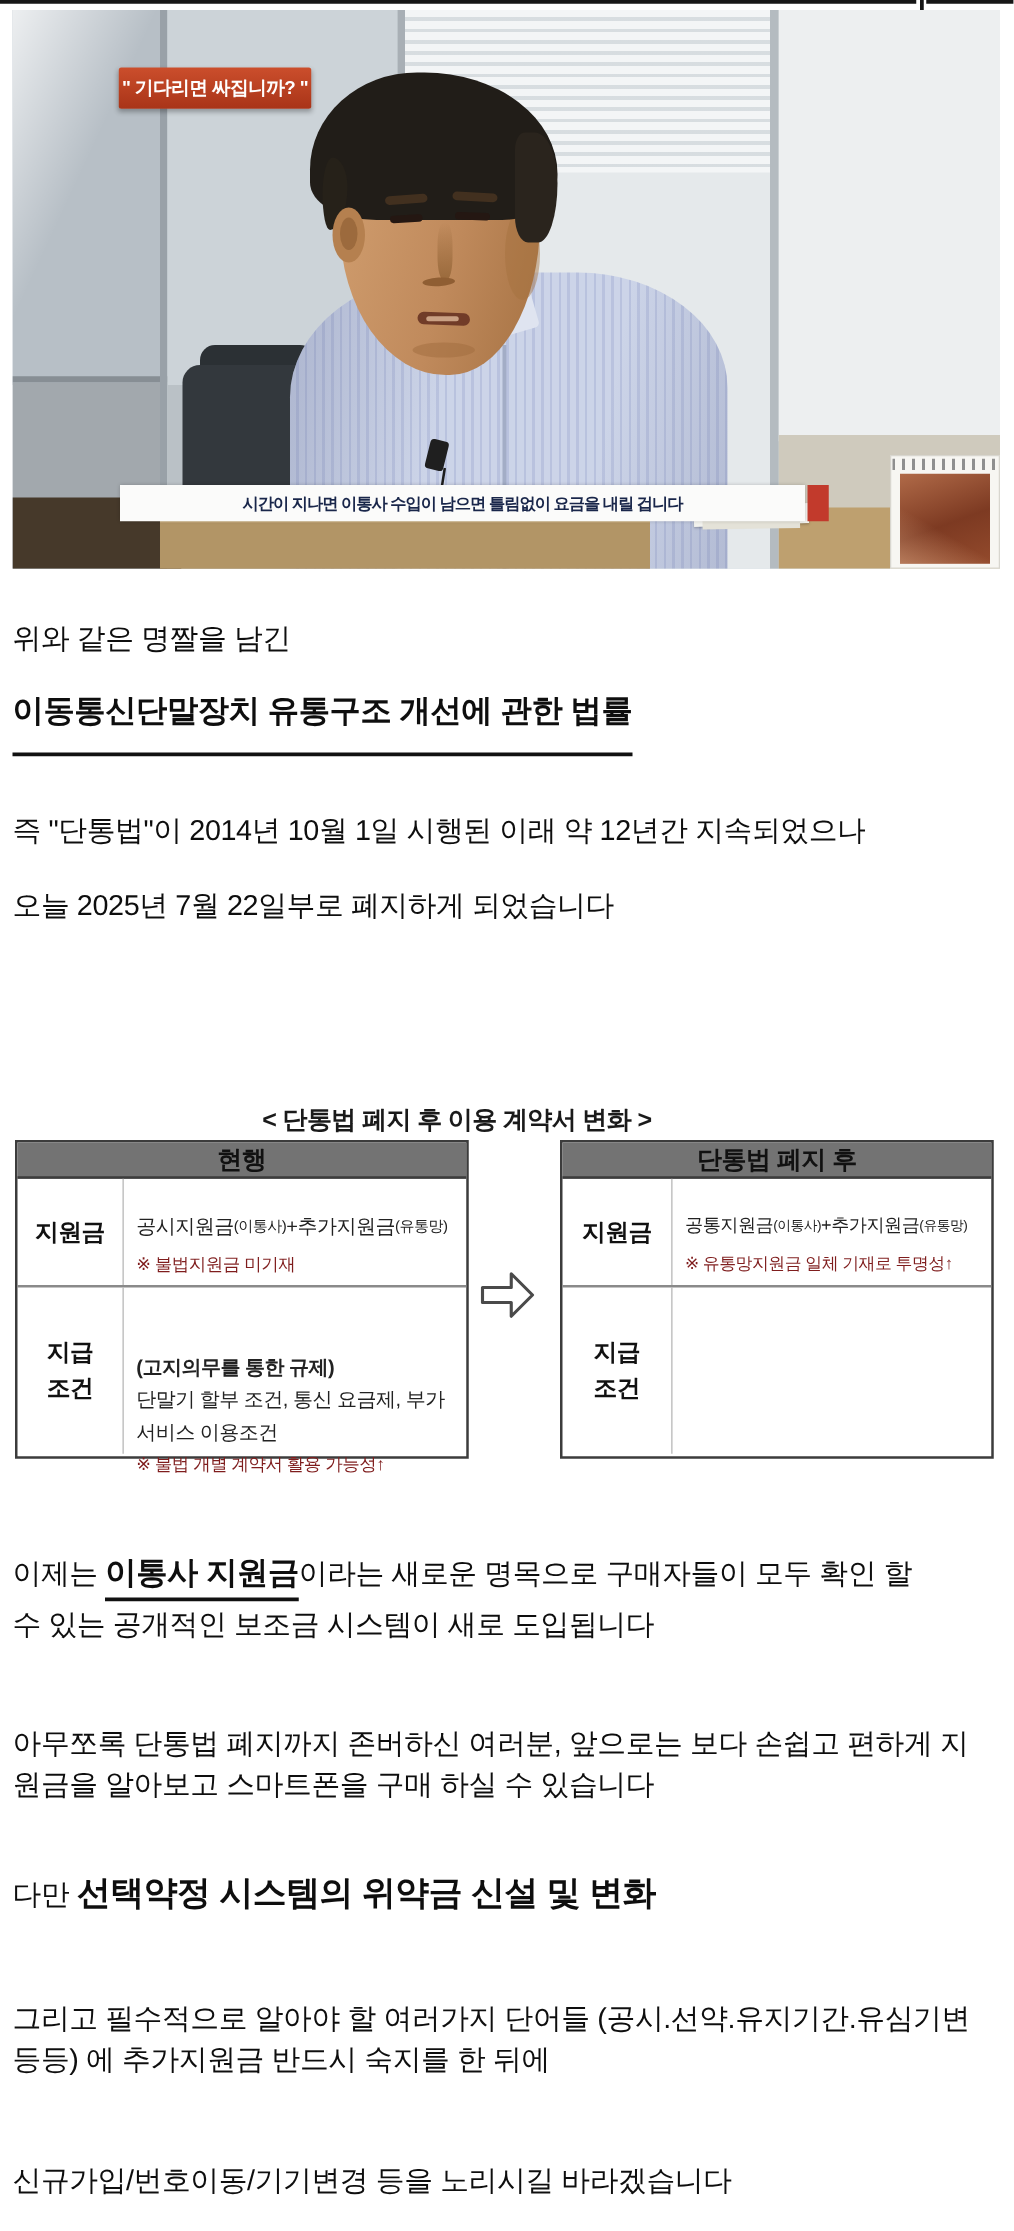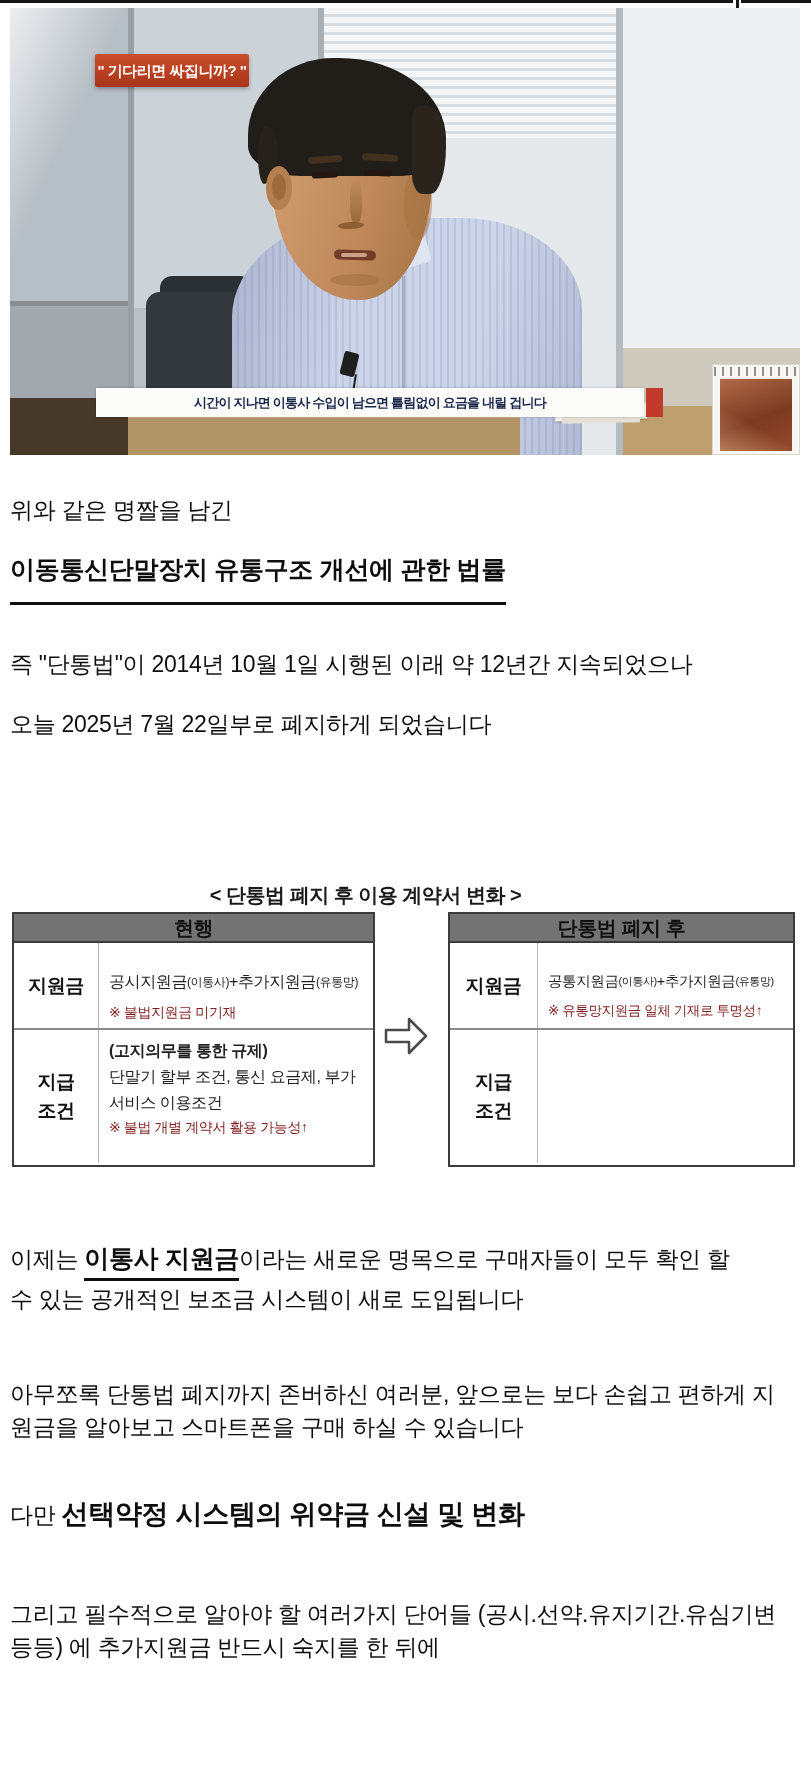--- a/index.html
+++ b/index.html
@@ -91,21 +91,21 @@
   .r1{height:87px;border-bottom:2px solid #8a8a8a;}
   .r2{height:133px;}
   .lab{display:flex;flex-direction:column;align-items:center;justify-content:center;gap:3px;
        font-weight:bold;font-size:19px;color:#111;border-right:1px solid #b5b5b5;box-sizing:border-box;}
   .tbl-left .lab{width:85px;}
   .tbl-right .lab{width:88px;}
   .cell{flex:1;box-sizing:border-box;padding:20px 4px 0 10px;color:#222;display:flex;flex-direction:column;}
   .r1 .cell{justify-content:center;gap:5px;}
   .tbl-left .cell{font-size:16px;line-height:26px;}
   .tbl-right .cell{font-size:14.5px;line-height:25px;justify-content:center;}
-  .cbold{font-weight:bold;}
+  .cbold{font-weight:bold;margin-top:44px;}
   .sub{font-size:12px;position:relative;top:-1px;}
   .tbl-right .sub{font-size:11px;}
   .note{font-size:14px;line-height:22px;color:#7f1d1d;}
   .tbl-right .note{font-size:13.5px;}
   .arrowbox{position:absolute;left:383px;top:1014px;width:46px;height:44px;}
 </style>
 </head>
 <body>
 
 <div id="page">
@@ -230,14 +230,15 @@
   </div>
 
   <div class="para" style="top:1240px;width:730px;line-height:37px;"><span>이제는 </span><span class="boldline">이통사 지원금</span><span>이라는 새로운 명목으로 구매자들이 모두 확인 할 수 있는 공개적인 보조금 시스템이 새로 도입됩니다</span></div>
 
   <div class="para" style="top:1378px;width:765px;">아무쪼록 단통법 폐지까지 존버하신 여러분, 앞으로는 보다 손쉽고 편하게 지원금을 알아보고 스마트폰을 구매 하실 수 있습니다</div>
 
   <div class="para" style="top:1498px;"><span>다만 </span><span class="warnbold">선택약정 시스템의 위약금 신설 및 변화</span></div>
 
   <div class="para" style="top:1598px;">그리고 필수적으로 알아야 할 여러가지 단어들 (공시.선약.유지기간.유심기변 등등) 에 추가지원금 반드시 숙지를 한 뒤에</div>
 
+  <div class="para" style="top:1728px;">신규가입/번호이동/기기변경 등을 노리시길 바라겠습니다</div>
 
 </div>
 
 </body></html>

